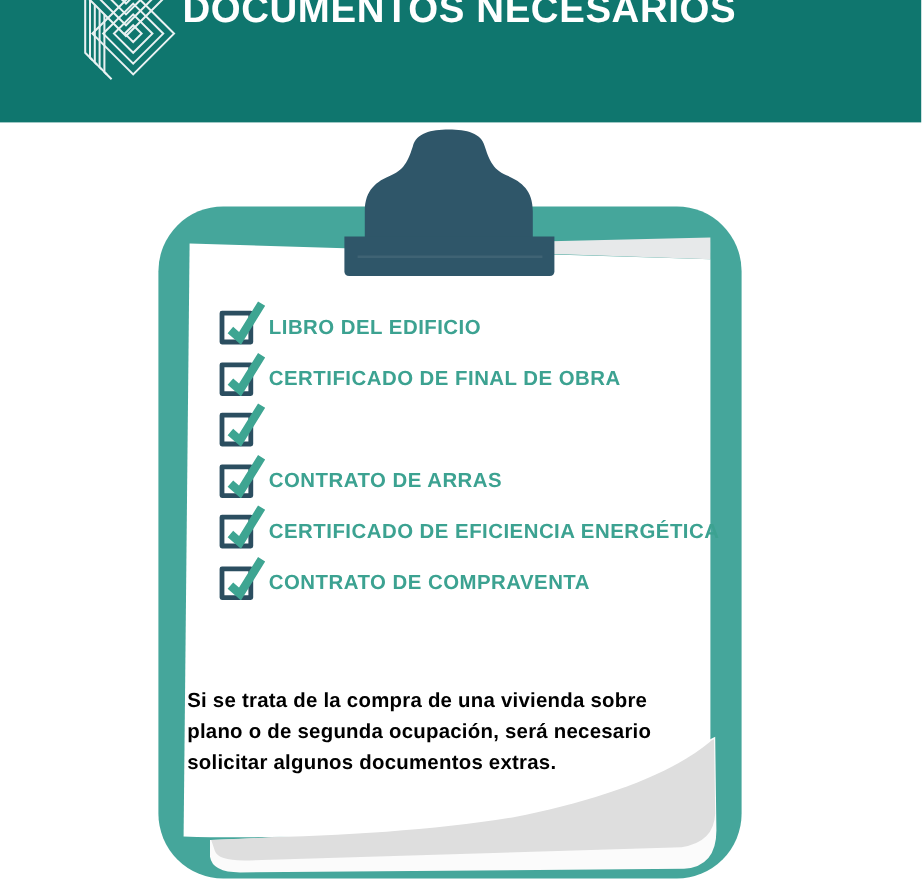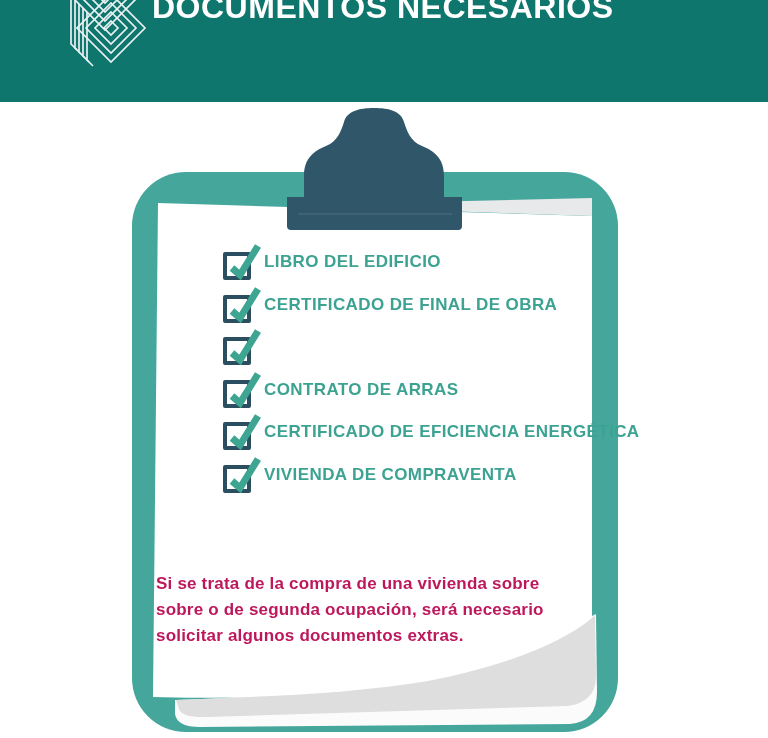--- a/index.html
+++ b/index.html
@@ -12,34 +12,34 @@
   .logo{position:absolute;left:58px;top:-30px;}
   .title{
     position:absolute;left:152px;top:-14px;
     color:#ffffff;font-weight:700;font-size:32px;line-height:42px;letter-spacing:.5px;
     white-space:nowrap;
   }
   
   .scene{position:absolute;left:0;top:0;z-index:1;}
   
   .checklist{position:absolute;left:183px;top:252px;z-index:2;}
-  .row{display:flex;height:42.5px;margin-left:40px;}
+  .row{display:flex;align-items:center;height:42.5px;}
   .box{
     position:relative;box-sizing:border-box;flex:0 0 auto;
     width:28px;height:28px;border:4.5px solid #2b4e60;border-radius:2px;background:#ffffff;
   }
   .box svg{position:absolute;left:-5px;top:-16px;}
   .label{
     margin-left:13px;color:#3ca291;font-size:17px;font-weight:700;
     letter-spacing:.4px;white-space:nowrap;
   }
   
   .note{
     position:absolute;left:156px;top:571px;z-index:2;
-    color:#be185d;font-size:17px;font-weight:700;line-height:26px;letter-spacing:.2px;
+    color:#000000;font-size:17px;font-weight:700;line-height:26px;letter-spacing:.2px;
     white-space:nowrap;
   }
 </style>
 </head>
 <body>
 
 <div class="page">
 
   <svg class="scene" width="768" height="738" viewBox="0 0 768 738">
 
@@ -123,23 +123,23 @@
           </svg>
         </span>
       <span class="label">CERTIFICADO DE EFICIENCIA ENERGÉTICA</span>
     </div>
     <div class="row">
       <span class="box">
           <svg width="40" height="40" viewBox="0 0 40 40">
             <path d="M10 28 L18 35 L36 6" fill="none" stroke="#3ea592" stroke-width="7"></path>
           </svg>
         </span>
-      <span class="label">VIVIENDA DE COMPRAVENTA</span>
+      <span class="label">CONTRATO DE COMPRAVENTA</span>
     </div>
   </div>
 
   <div class="note">
     <div>Si se trata de la compra de una vivienda sobre</div>
-    <div>sobre o de segunda ocupación, será necesario</div>
+    <div>plano o de segunda ocupación, será necesario</div>
     <div>solicitar algunos documentos extras.</div>
   </div>
 
 </div>
 
 </body></html>

